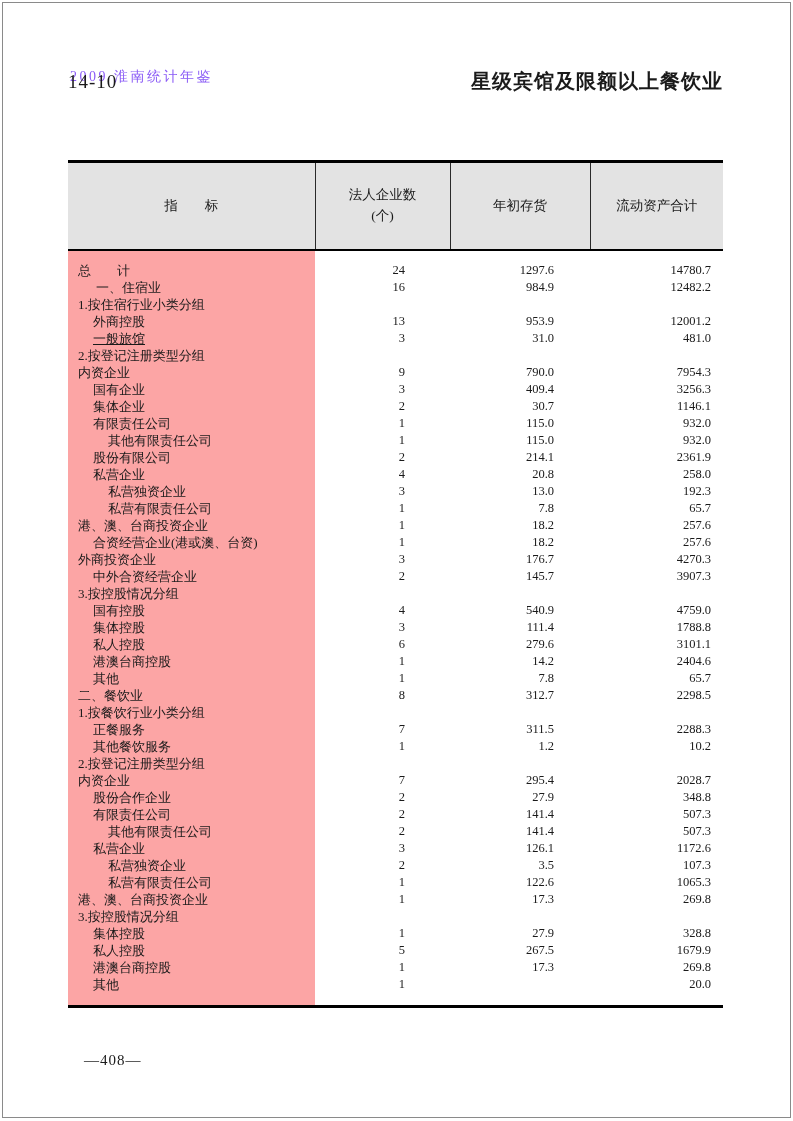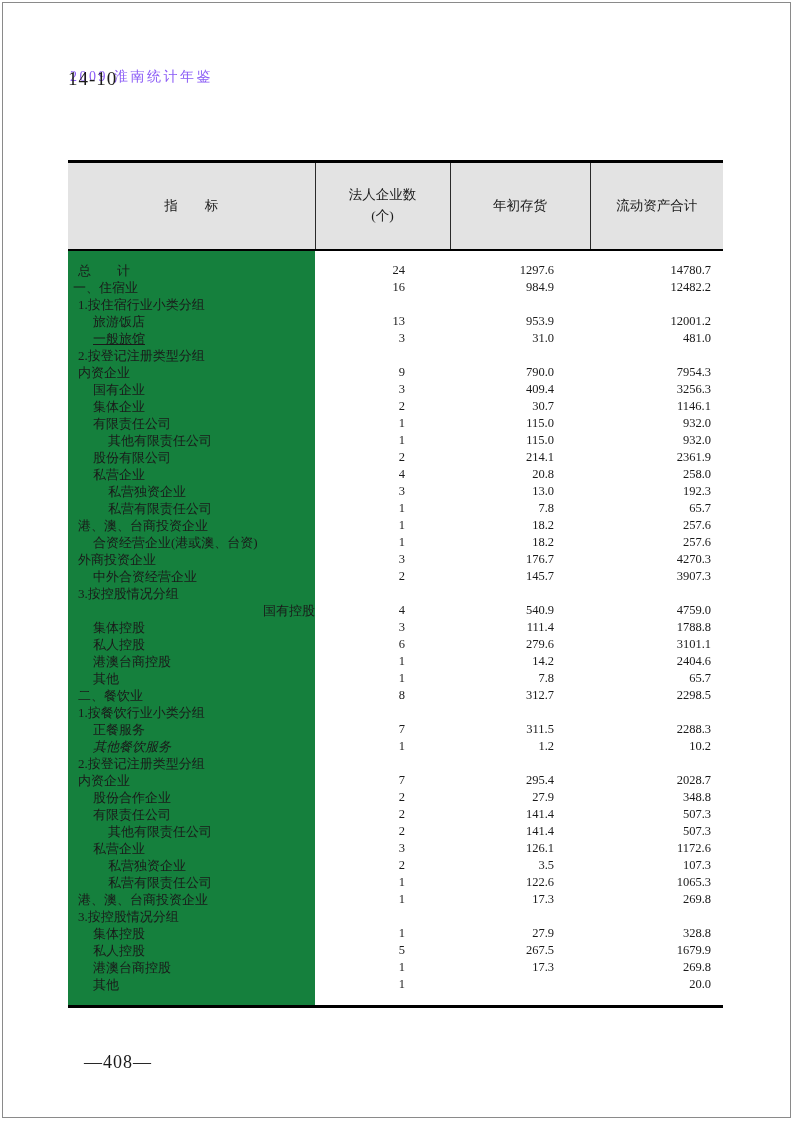--- a/index.html
+++ b/index.html
@@ -59,44 +59,45 @@
   th.col-assets    { width: 133px; }
   .th-sub { display: block; margin-top: 3px; }
 
   tbody td {
     height: 17px;
     line-height: 17px;
     font-size: 13px;
     white-space: nowrap;
     overflow: hidden;
   }
-  td.indicator { background: #15803d; margin-left: 17px; }
+  td.indicator { background: #fca5a5; margin-left: 17px; }
   td.num { text-align: right; font-size: 12.5px; }
   td.num-count     { padding-right: 45px; }
   td.num-inventory { padding-right: 36px; }
   td.num-assets    { padding-right: 12px; }
   tr.spacer-top td    { height: 12px; }
   tr.spacer-bottom td { height: 14px; }
 
   .page-number {
     position: absolute;
     left: 84px; top: 1052px;
-    font-size: 18px;
+    font-size: 15px;
     letter-spacing: 1px;
   }
 </style>
 </head>
 <body>
 
 <div class="page-frame"></div>
 
 <div class="yearbook-title">2009 淮南统计年鉴</div>
 
 <div class="title-row">
   <span class="table-number">14-10</span>
+  <span class="table-title">星级宾馆及限额以上餐饮业</span>
 </div>
 
 <table class="stat-table">
   <thead>
     <tr>
       <th class="col-indicator">指　　标</th>
       <th class="col-count">
         <span>法人企业数</span>
         <span class="th-sub">(个)</span>
       </th>
@@ -111,33 +112,33 @@
         <td></td>
         <td></td>
       </tr>
       <tr>
         <td class="indicator" style="padding-left: 10px;">总　　计</td>
         <td class="num num-count">24</td>
         <td class="num num-inventory">1297.6</td>
         <td class="num num-assets">14780.7</td>
       </tr>
       <tr>
-        <td class="indicator" style="padding-left: 5px;">一、住宿业</td>
+        <td class="indicator" style="padding-left: 28px;">一、住宿业</td>
         <td class="num num-count">16</td>
         <td class="num num-inventory">984.9</td>
         <td class="num num-assets">12482.2</td>
       </tr>
       <tr>
         <td class="indicator" style="padding-left: 10px;">1.按住宿行业小类分组</td>
         <td class="num num-count"></td>
         <td class="num num-inventory"></td>
         <td class="num num-assets"></td>
       </tr>
       <tr>
-        <td class="indicator" style="padding-left: 25px;">旅游饭店</td>
+        <td class="indicator" style="padding-left: 25px;">外商控股</td>
         <td class="num num-count">13</td>
         <td class="num num-inventory">953.9</td>
         <td class="num num-assets">12001.2</td>
       </tr>
       <tr>
         <td class="indicator" style="padding-left: 25px; text-decoration: underline;">一般旅馆</td>
         <td class="num num-count">3</td>
         <td class="num num-inventory">31.0</td>
         <td class="num num-assets">481.0</td>
       </tr>
@@ -225,21 +226,21 @@
         <td class="num num-inventory">145.7</td>
         <td class="num num-assets">3907.3</td>
       </tr>
       <tr>
         <td class="indicator" style="padding-left: 10px;">3.按控股情况分组</td>
         <td class="num num-count"></td>
         <td class="num num-inventory"></td>
         <td class="num num-assets"></td>
       </tr>
       <tr>
-        <td class="indicator" style="padding-left: 25px; text-align: right;">国有控股</td>
+        <td class="indicator" style="padding-left: 25px;">国有控股</td>
         <td class="num num-count">4</td>
         <td class="num num-inventory">540.9</td>
         <td class="num num-assets">4759.0</td>
       </tr>
       <tr>
         <td class="indicator" style="padding-left: 25px;">集体控股</td>
         <td class="num num-count">3</td>
         <td class="num num-inventory">111.4</td>
         <td class="num num-assets">1788.8</td>
       </tr>
@@ -273,21 +274,21 @@
         <td class="num num-inventory"></td>
         <td class="num num-assets"></td>
       </tr>
       <tr>
         <td class="indicator" style="padding-left: 25px;">正餐服务</td>
         <td class="num num-count">7</td>
         <td class="num num-inventory">311.5</td>
         <td class="num num-assets">2288.3</td>
       </tr>
       <tr>
-        <td class="indicator" style="padding-left: 25px; font-style: italic;">其他餐饮服务</td>
+        <td class="indicator" style="padding-left: 25px;">其他餐饮服务</td>
         <td class="num num-count">1</td>
         <td class="num num-inventory">1.2</td>
         <td class="num num-assets">10.2</td>
       </tr>
       <tr>
         <td class="indicator" style="padding-left: 10px;">2.按登记注册类型分组</td>
         <td class="num num-count"></td>
         <td class="num num-inventory"></td>
         <td class="num num-assets"></td>
       </tr>

